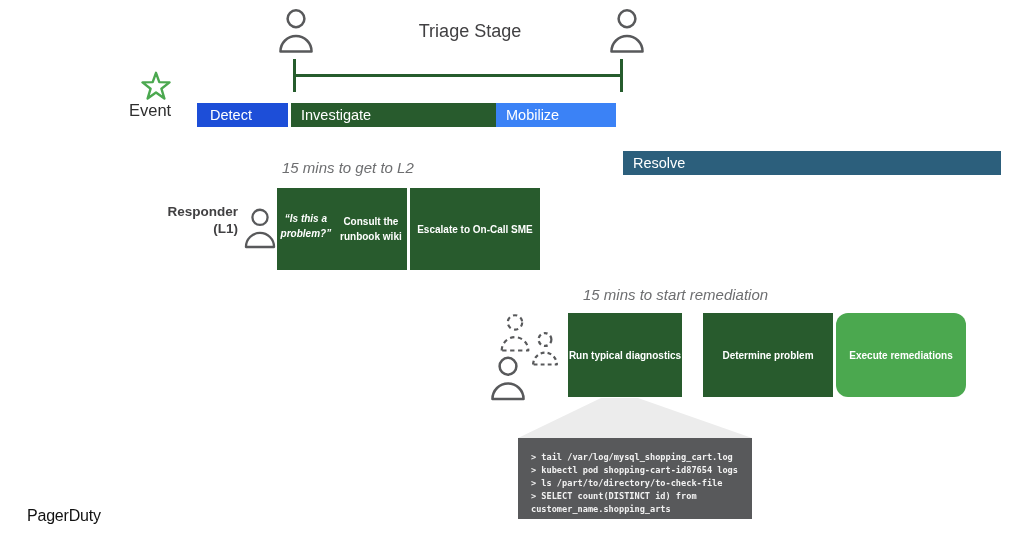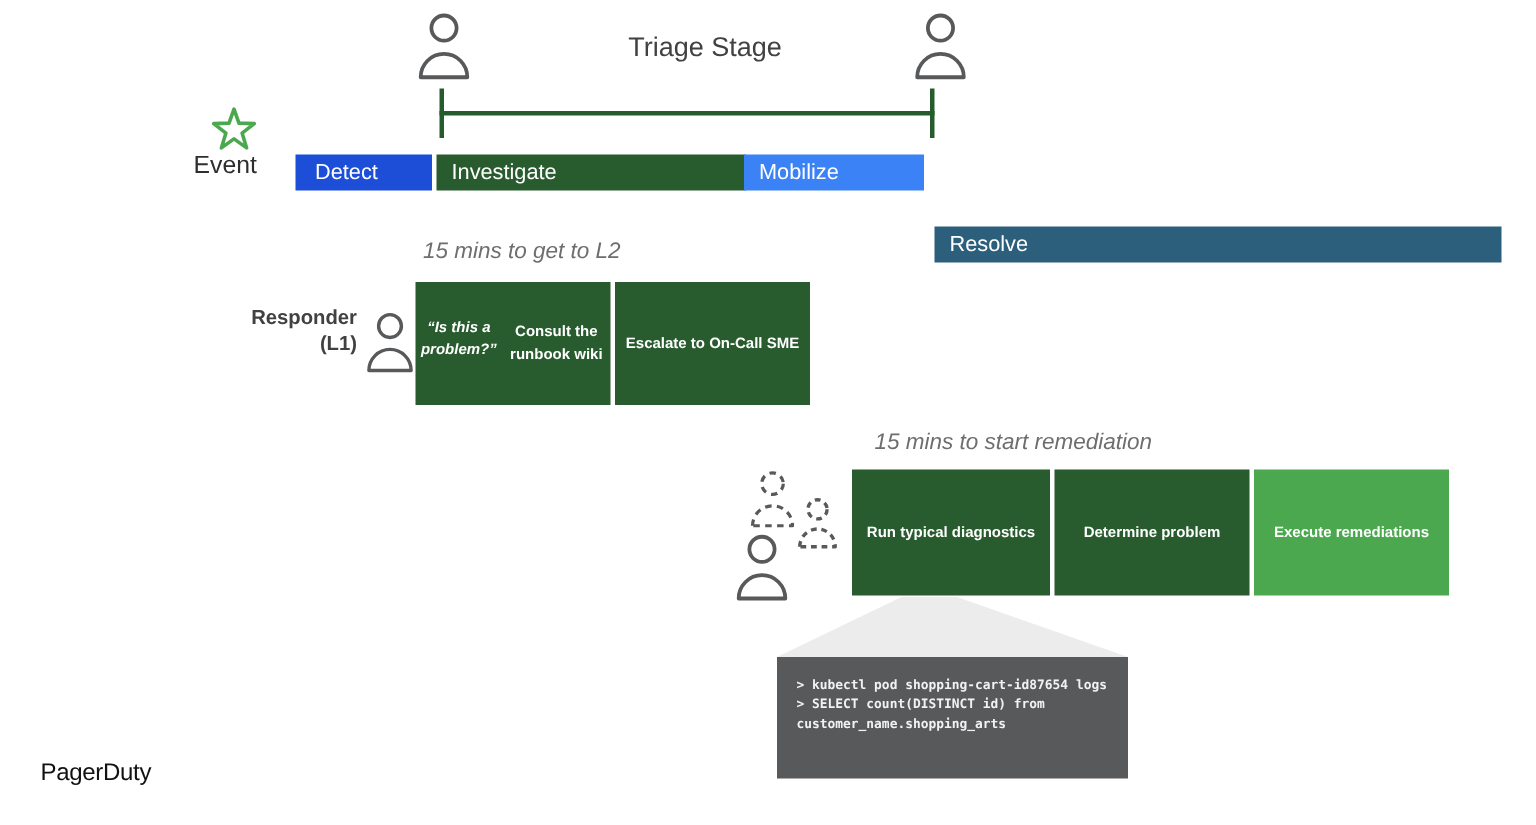--- a/index.html
+++ b/index.html
@@ -38,24 +38,24 @@
   .role { position:absolute; text-align:right; font-weight:bold; font-size:13.5px;
           color:#414042; line-height:17px; }
   .role-1 { left:100px; top:203px; width:138px; }
   .role-2 { left:260px; top:336px; width:220px; }
 
   
   .box { position:absolute; display:flex; justify-content:center;
          align-items:center; text-align:center; color:#fff; font-weight:bold;
          font-size:10px; line-height:15px; padding:6px 0; }
   .dark  { background:#285b2d; }
-  .light { background:#4ba84f; }
+  .light { background:#4ba84f;border-radius:12px; }
   .rbox1 { left:277px; top:188px; width:130px; height:82px; }
   .rbox2 { left:410px; top:188px; width:130px; height:82px;justify-content:center; }
-  .sbox1 { left:568px; top:313px; width:132px; height:84px; }
+  .sbox1 { left:568px; top:313px; width:114px; height:84px; }
   .sbox2 { left:703px; top:313px; width:130px; height:84px; }
   .sbox3 { left:836px; top:313px; width:130px; height:84px; }
   .quote { font-style:italic; margin-bottom:7px; }
 
   
   .funnel { position:absolute; left:518px; top:397px; width:234px; height:41px; }
   .terminal { position:absolute; left:518px; top:438px; width:234px; height:81px;
               background:#58595b; padding:13px 0 0 13px; }
   .terminal div { font-family:"DejaVu Sans Mono", monospace; font-size:8.6px;
                   font-weight:bold; color:#f2f2f2; line-height:13px; white-space:pre; }
@@ -148,20 +148,22 @@
   <div class="box light sbox3">
     <div>Execute remediations</div>
   </div>
 
   <div class="funnel">
     <svg viewBox="0 0 234 41" width="234" height="41">
       <polygon points="83,1 120,1 234,41 0,41" fill="#ececec"></polygon>
     </svg>
   </div>
   <div class="terminal">
+    <div>&gt; tail /var/log/mysql_shopping_cart.log</div>
     <div>&gt; kubectl pod shopping-cart-id87654 logs</div>
+    <div>&gt; ls /part/to/directory/to-check-file</div>
     <div>&gt; SELECT count(DISTINCT id) from</div>
     <div>customer_name.shopping_arts</div>
   </div>
 
   <div class="logo">PagerDuty</div>
 
 </div>
 
 </body></html>

